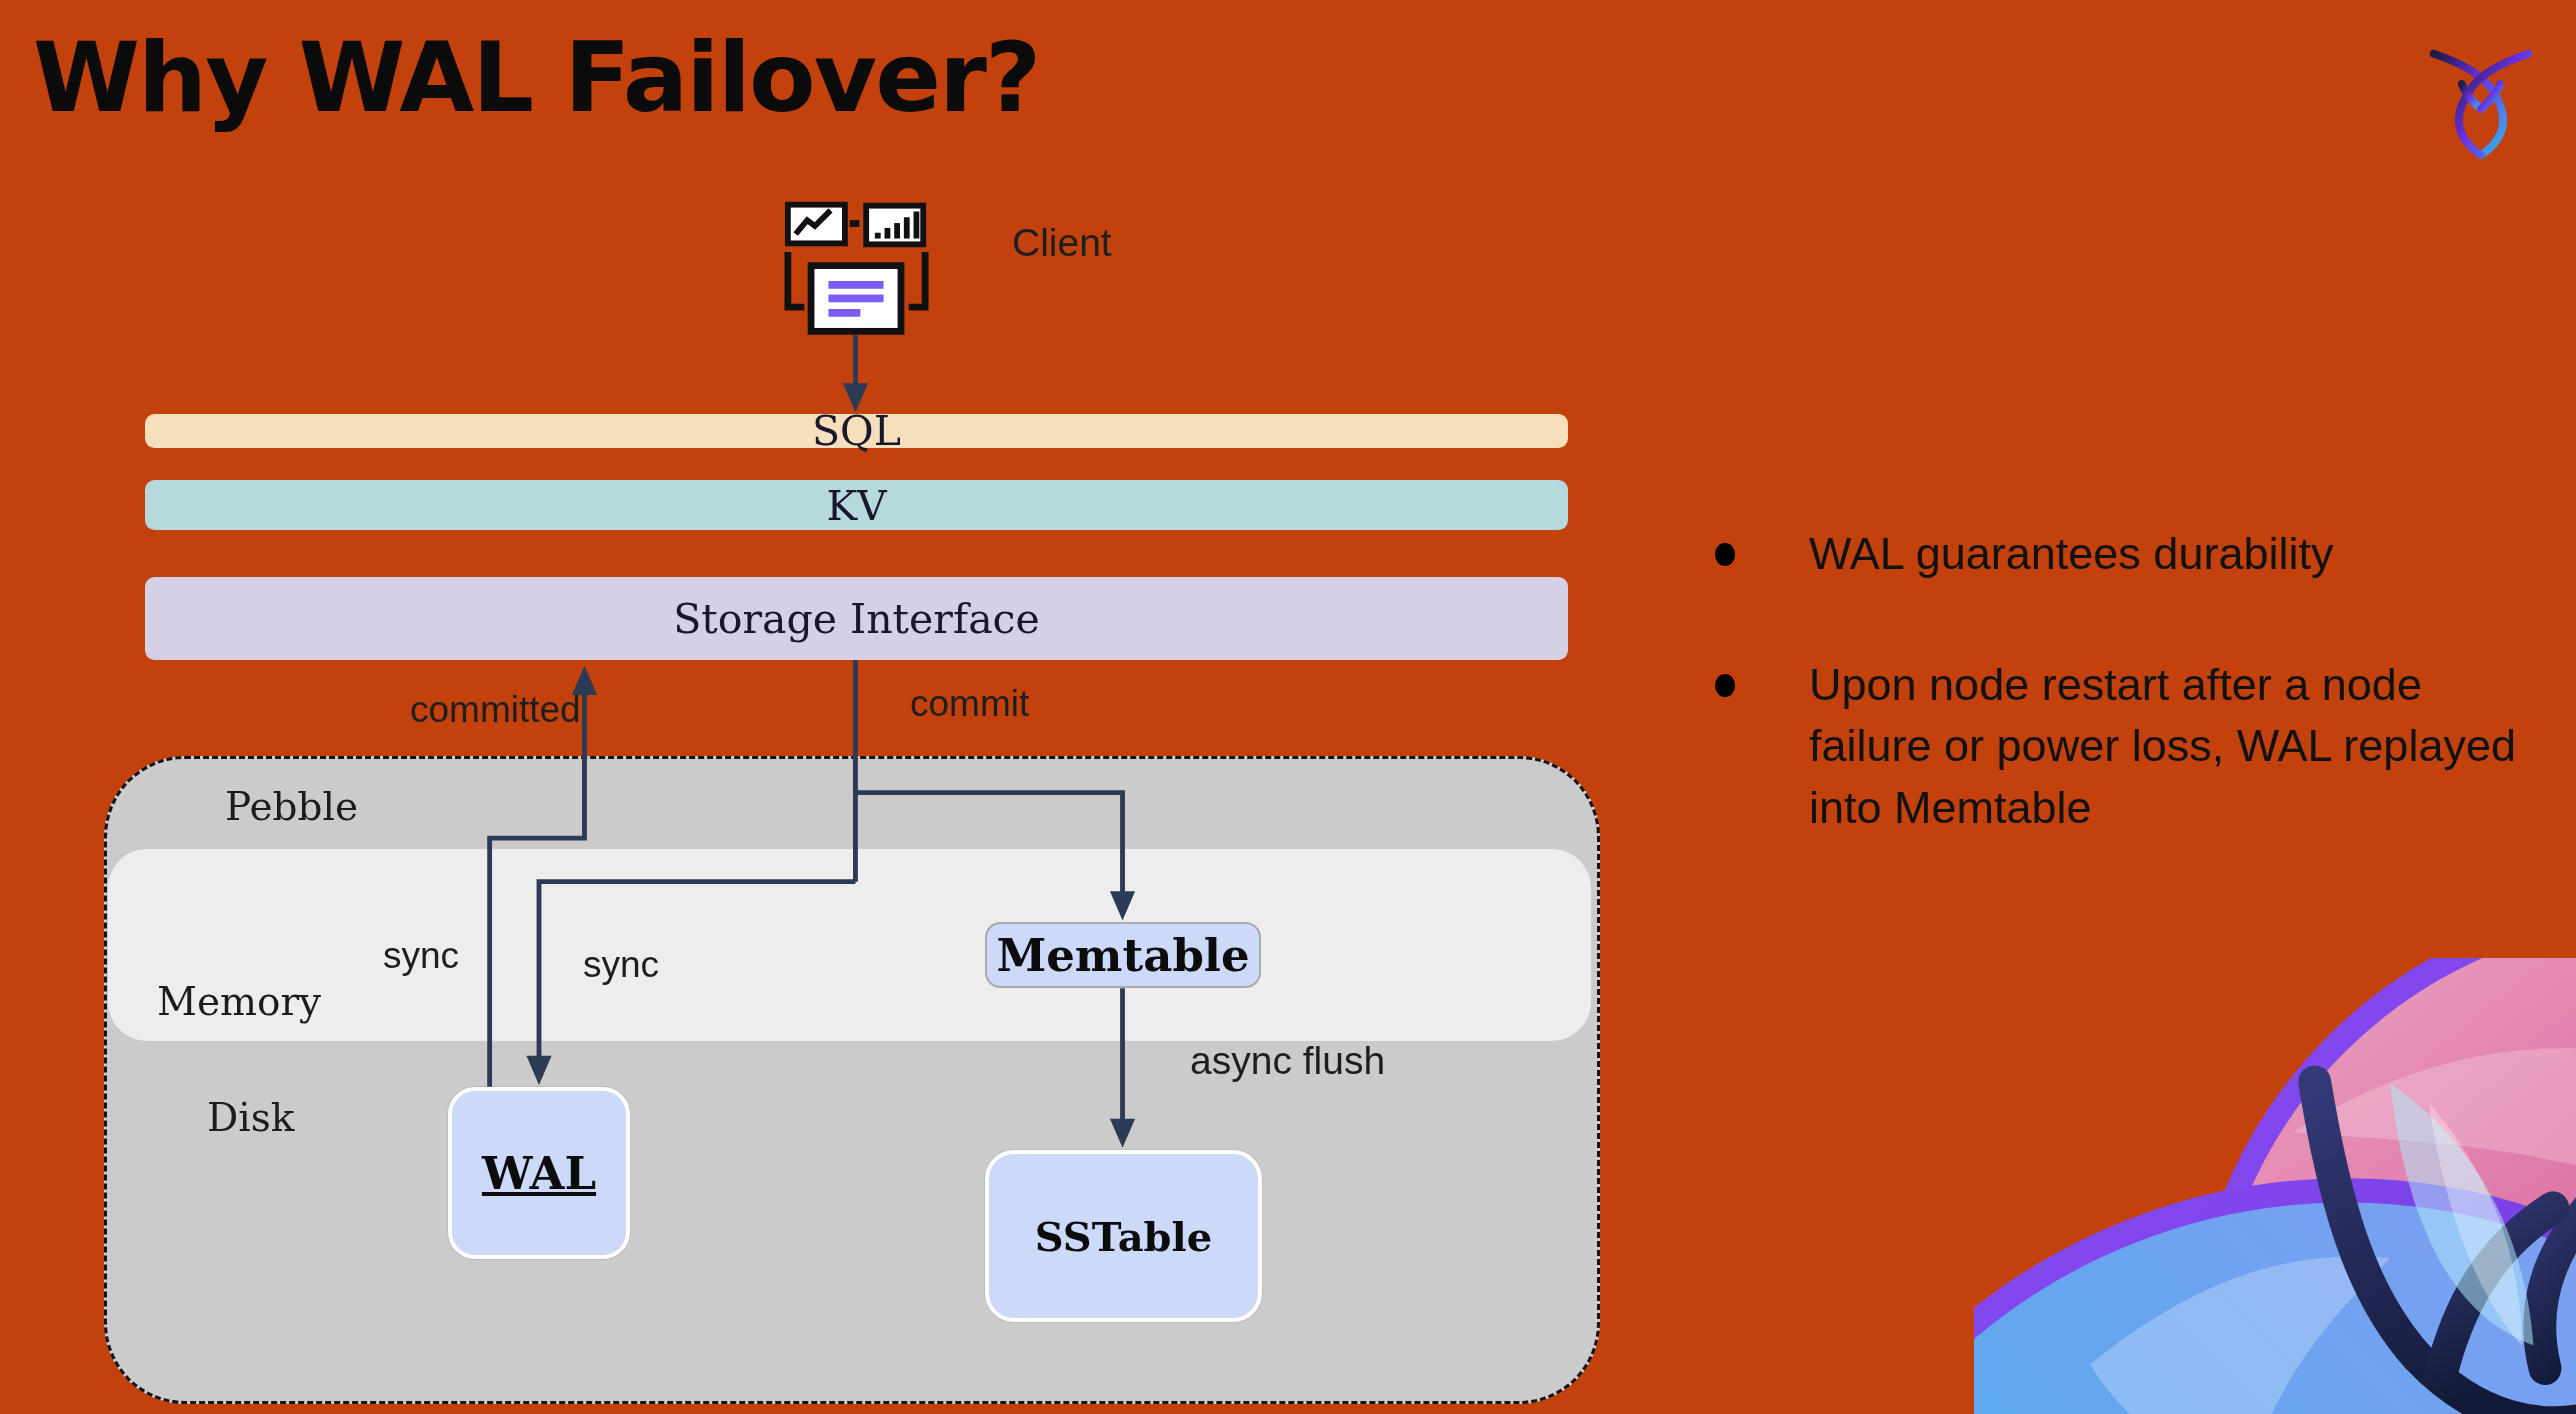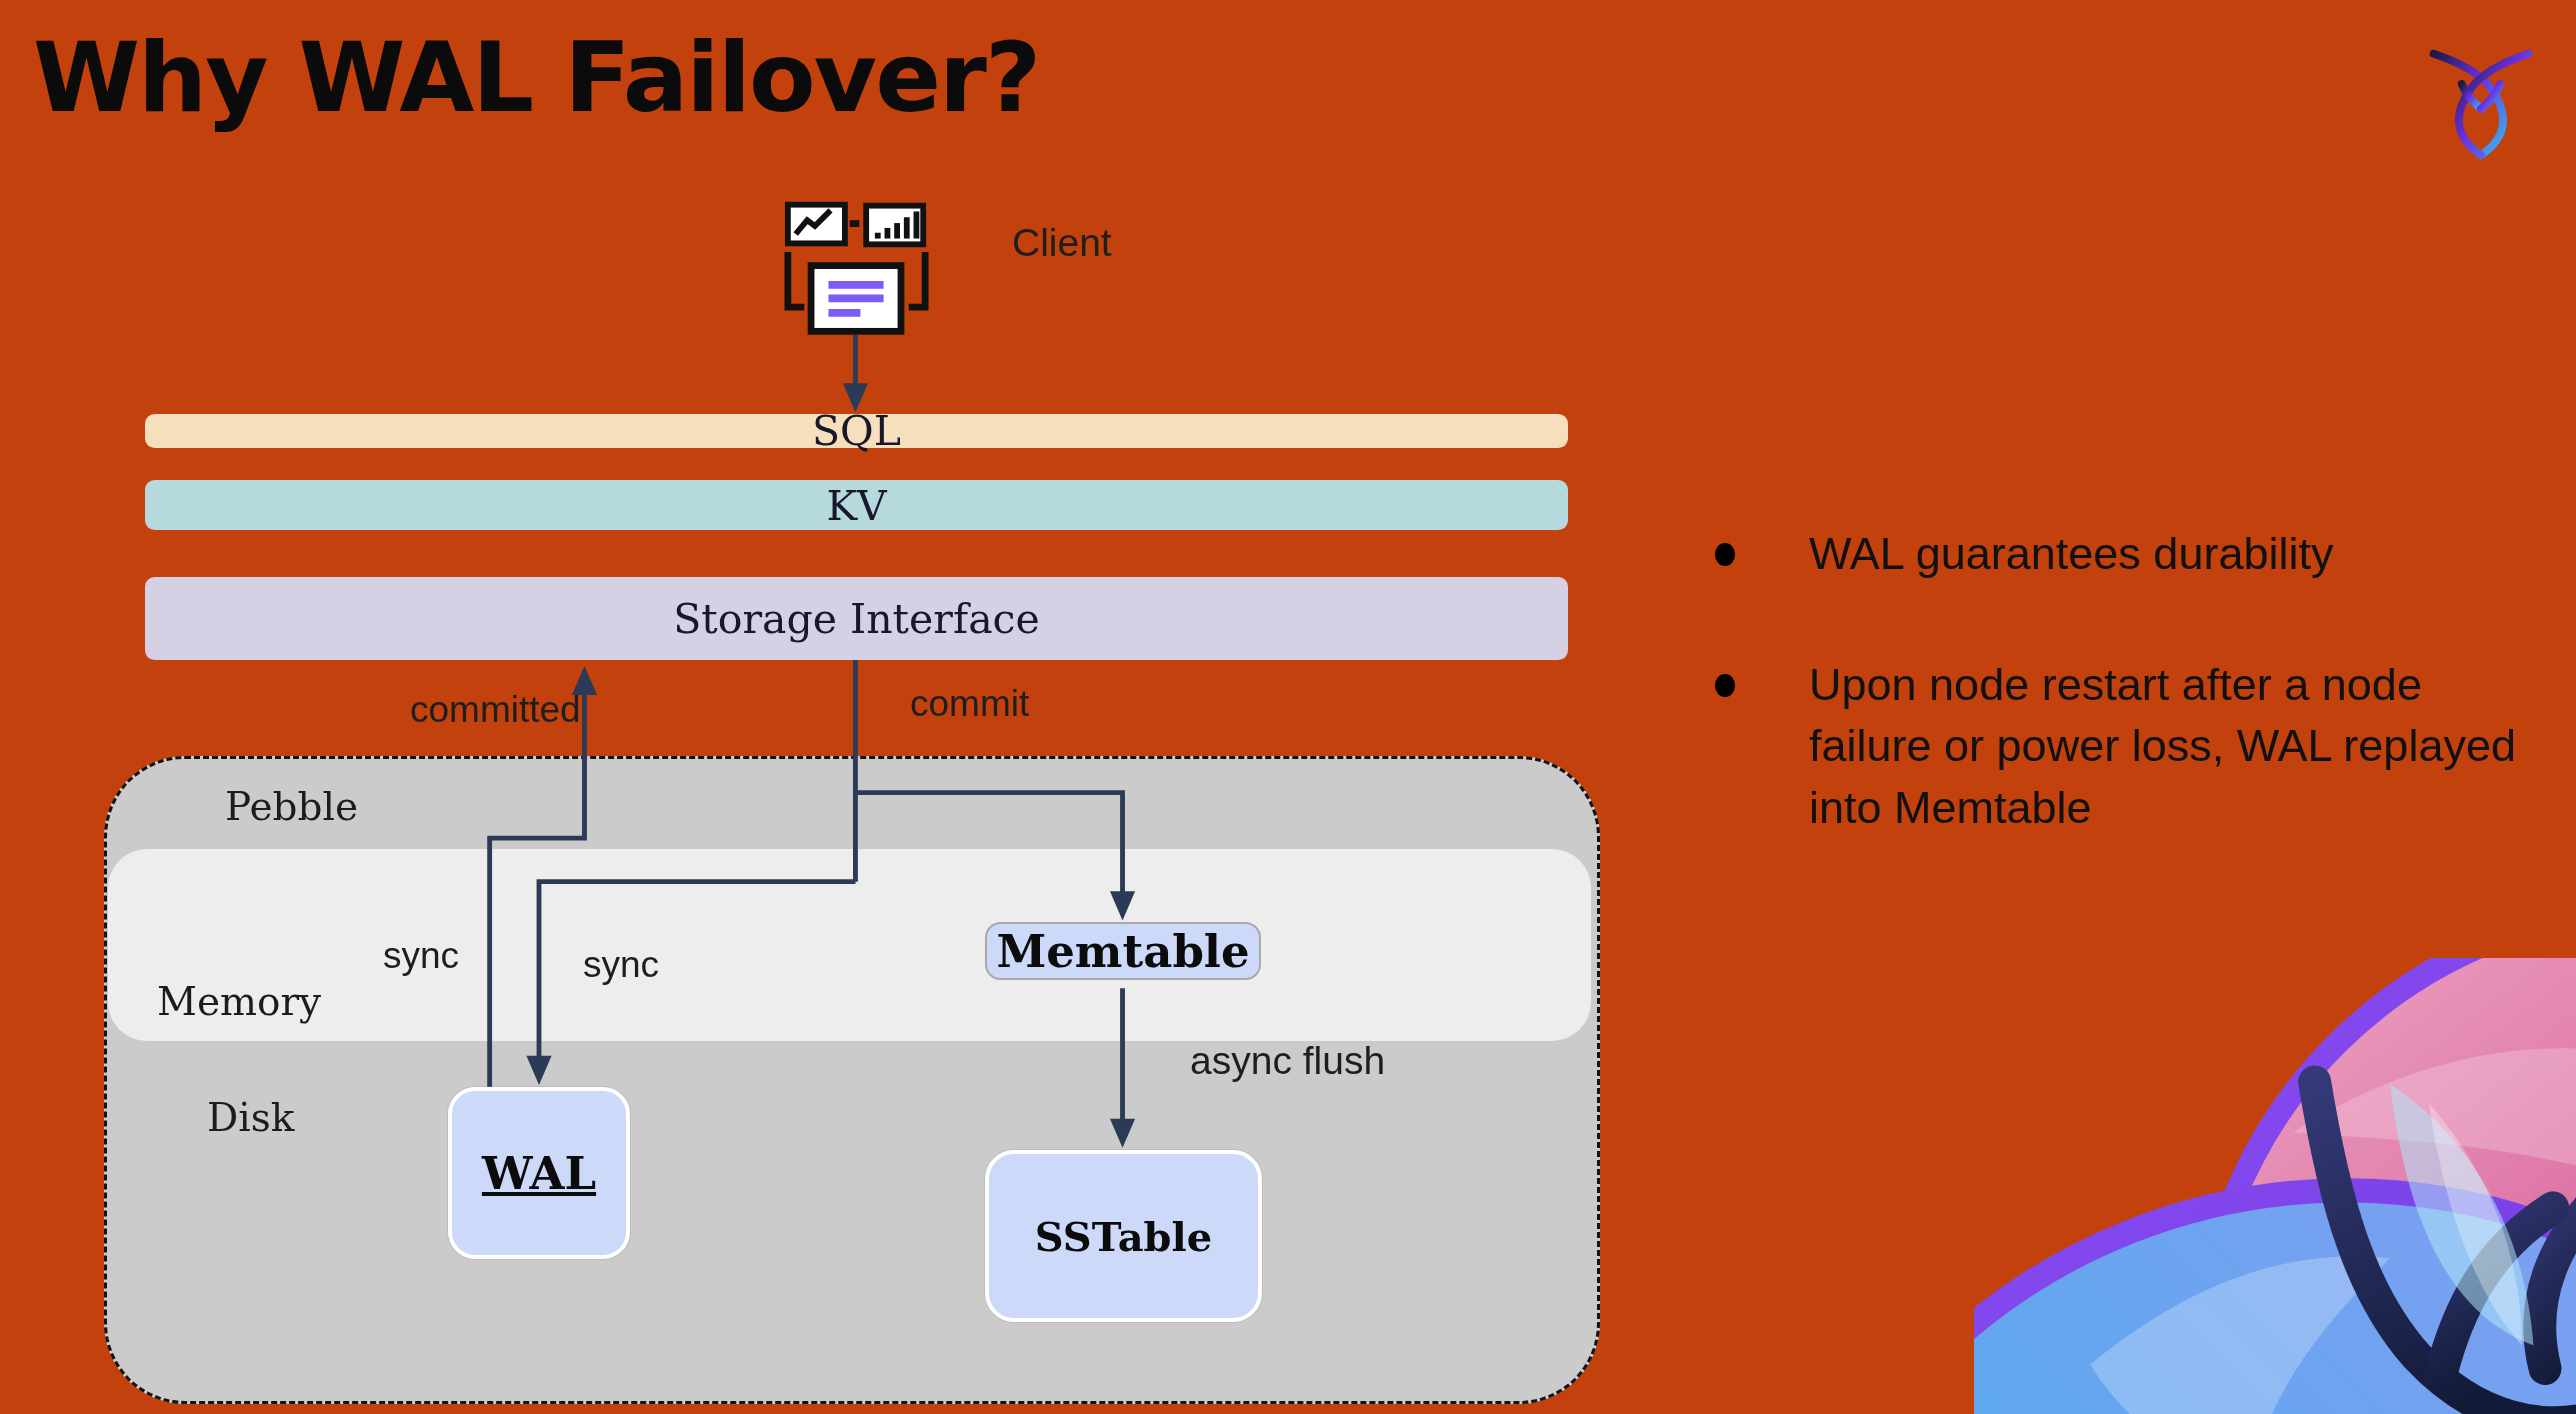--- a/index.html
+++ b/index.html
@@ -30,21 +30,21 @@
     left:108px;top:849px;width:1483px;height:192px;border-radius:39px;background:var(--memory-bg);
   }
   .serif-label{font-family:"DejaVu Serif","Liberation Serif",serif;font-size:39px;color:#1c1c1c;}
   .edge-label{font-size:37px;color:#1e1e1e;}
   
   .node{
     background:var(--node-fill);display:flex;align-items:center;justify-content:center;
     font-family:"DejaVu Serif","Liberation Serif",serif;font-weight:700;color:#0c0c0c;box-sizing:border-box;
   }
   .node.wal{left:448px;top:1087px;width:182px;height:172px;border:4.8px solid #ffffff;border-radius:27px;font-size:45px;box-shadow:0 0 0 1px rgba(0,0,0,.07);text-decoration:underline;}
-  .node.memtable{left:985px;top:922px;width:276px;height:58px;border:2.9px solid #a9a9a9;border-radius:15.5px;font-size:45px;}
+  .node.memtable{left:985px;top:922px;width:276px;height:66px;border:2.9px solid #a9a9a9;border-radius:15.5px;font-size:45px;}
   .node.sstable{left:985px;top:1150px;width:277px;height:172px;border:4.8px solid #ffffff;border-radius:29px;font-size:40px;box-shadow:0 0 0 1px rgba(0,0,0,.07);}
   
   .bullets{left:1703px;top:523px;width:834px;}
   .bullet{display:flex;align-items:flex-start;font-size:45px;line-height:1.36;color:#111111;}
   .bullet + .bullet{margin-top:70px;}
   .bullet .dot{flex:0 0 106px;}
   .bullet .dot::before{content:"";display:block;width:20.3px;height:23px;border-radius:50%;background:#000;margin-top:20.3px;margin-left:11.6px;}
   .bullet .btext{flex:1;}
   svg{display:block;}
 </style>

